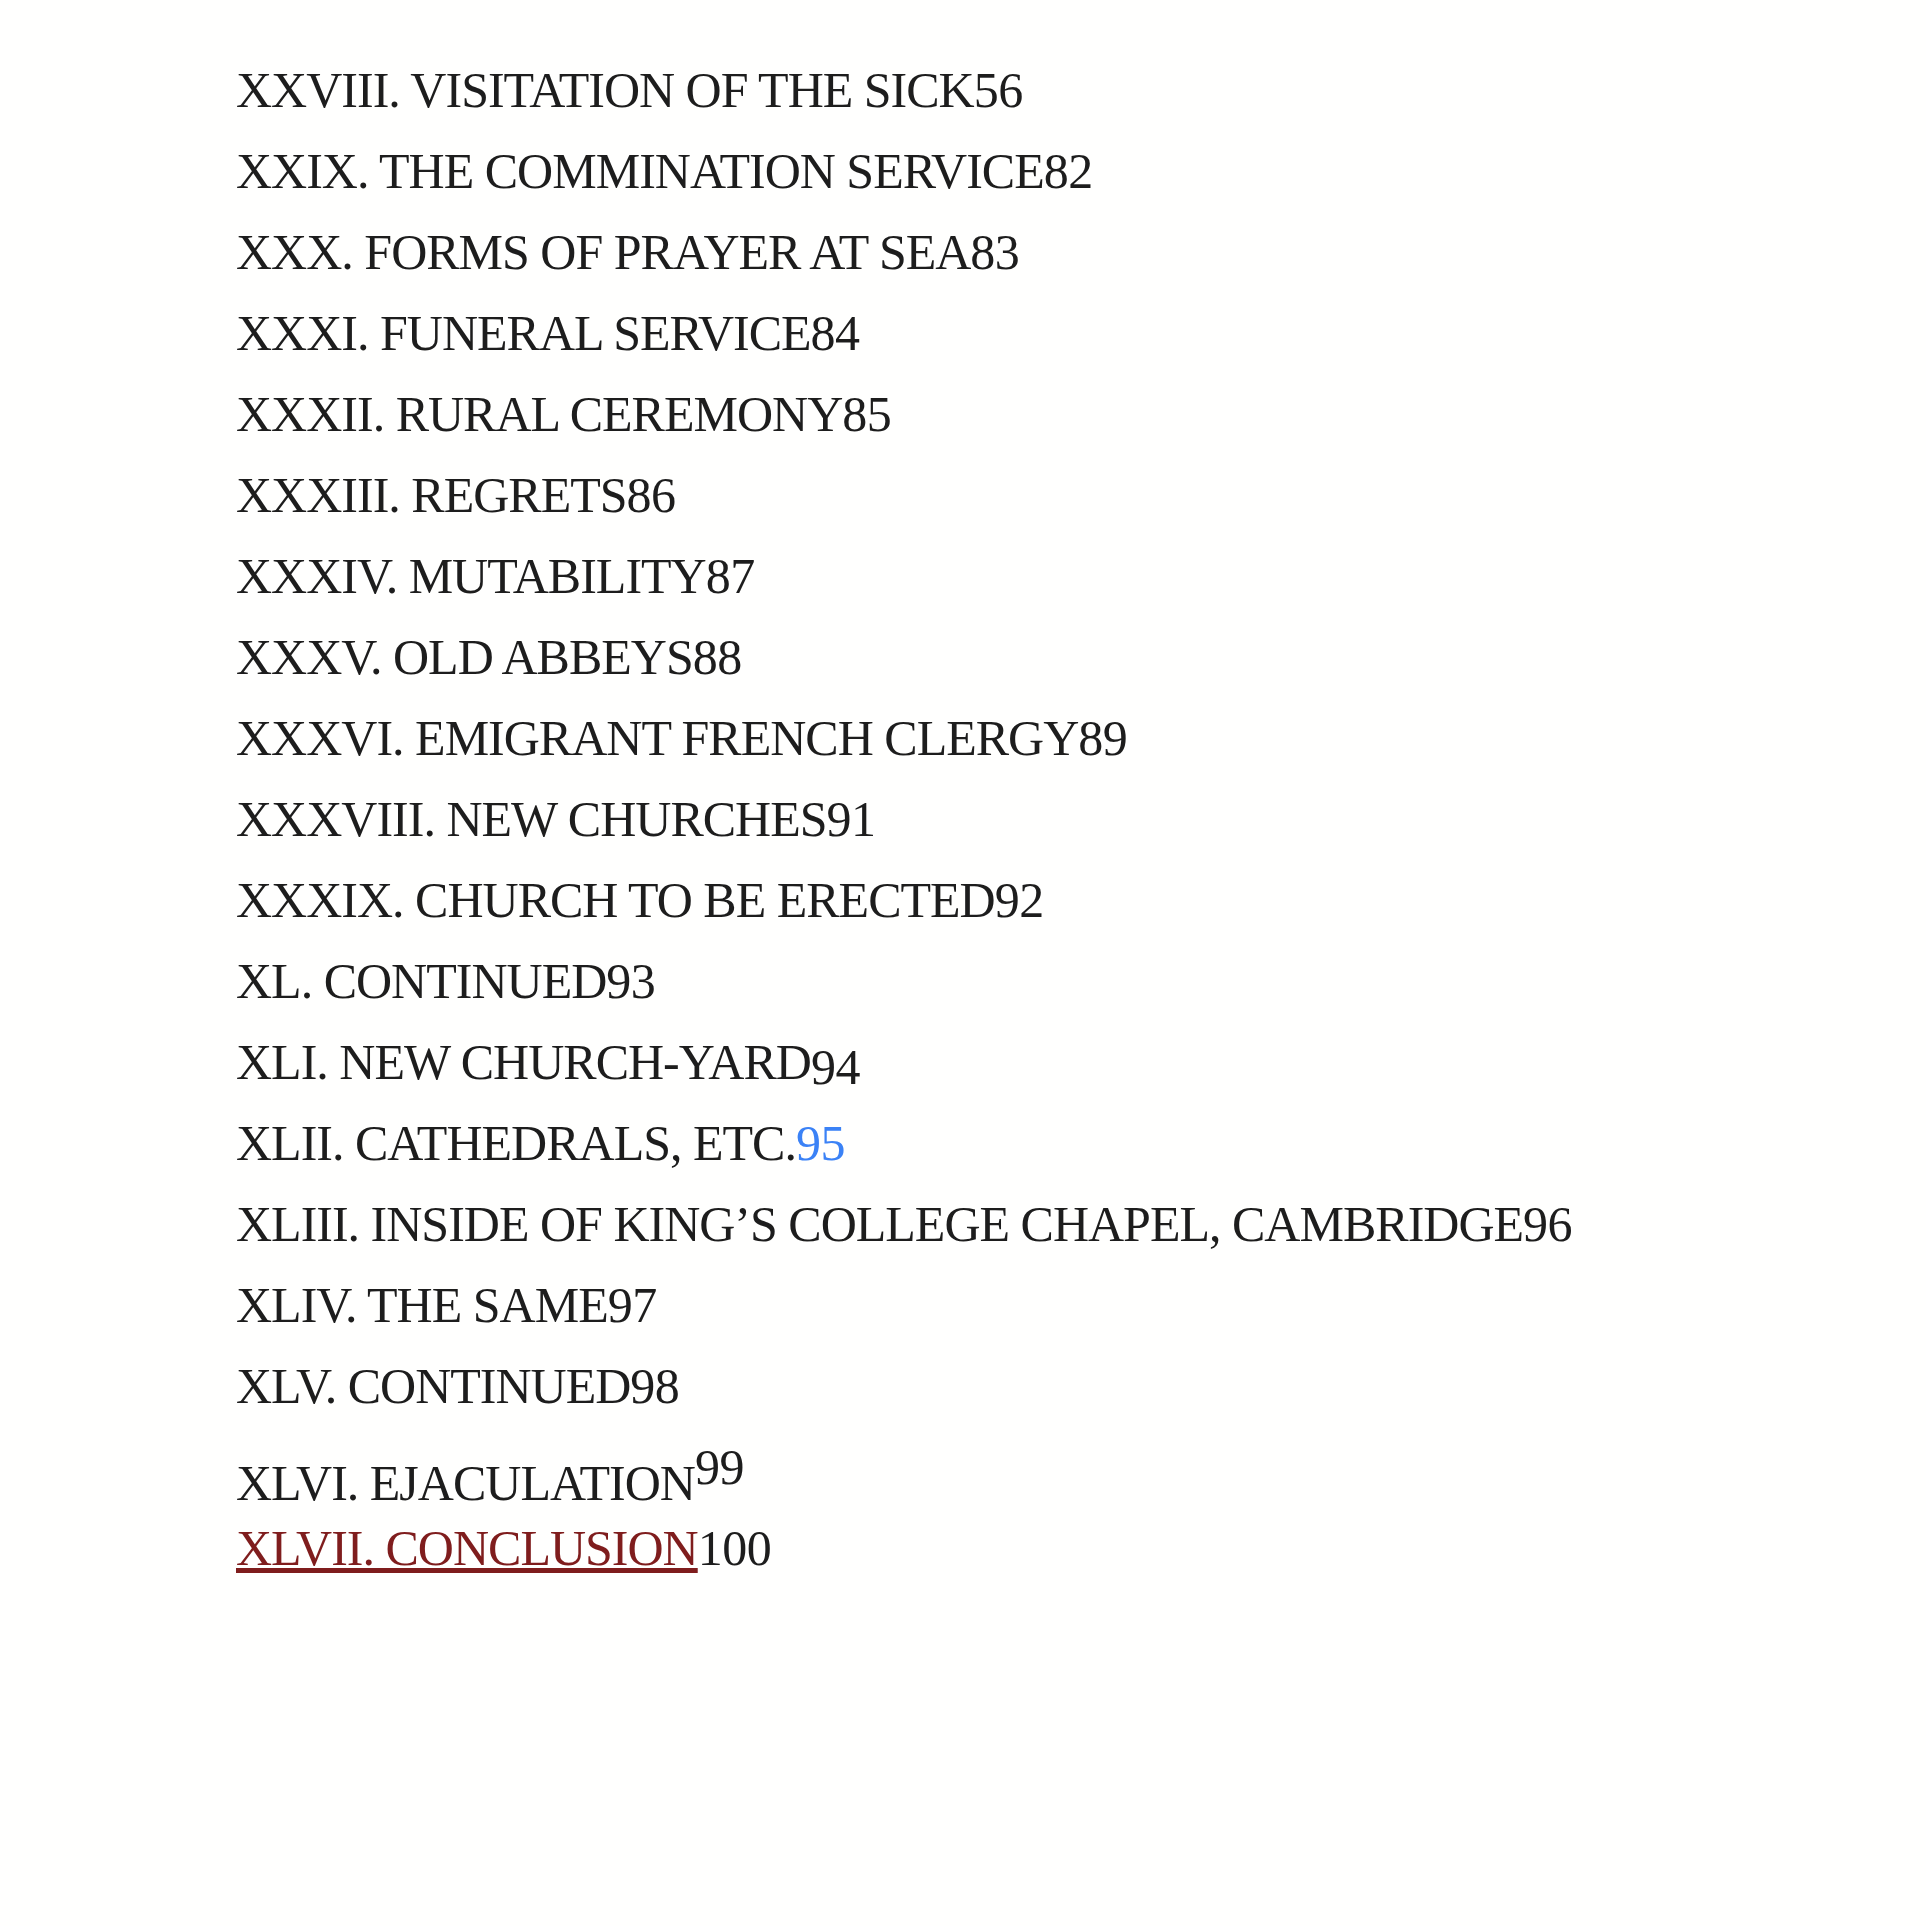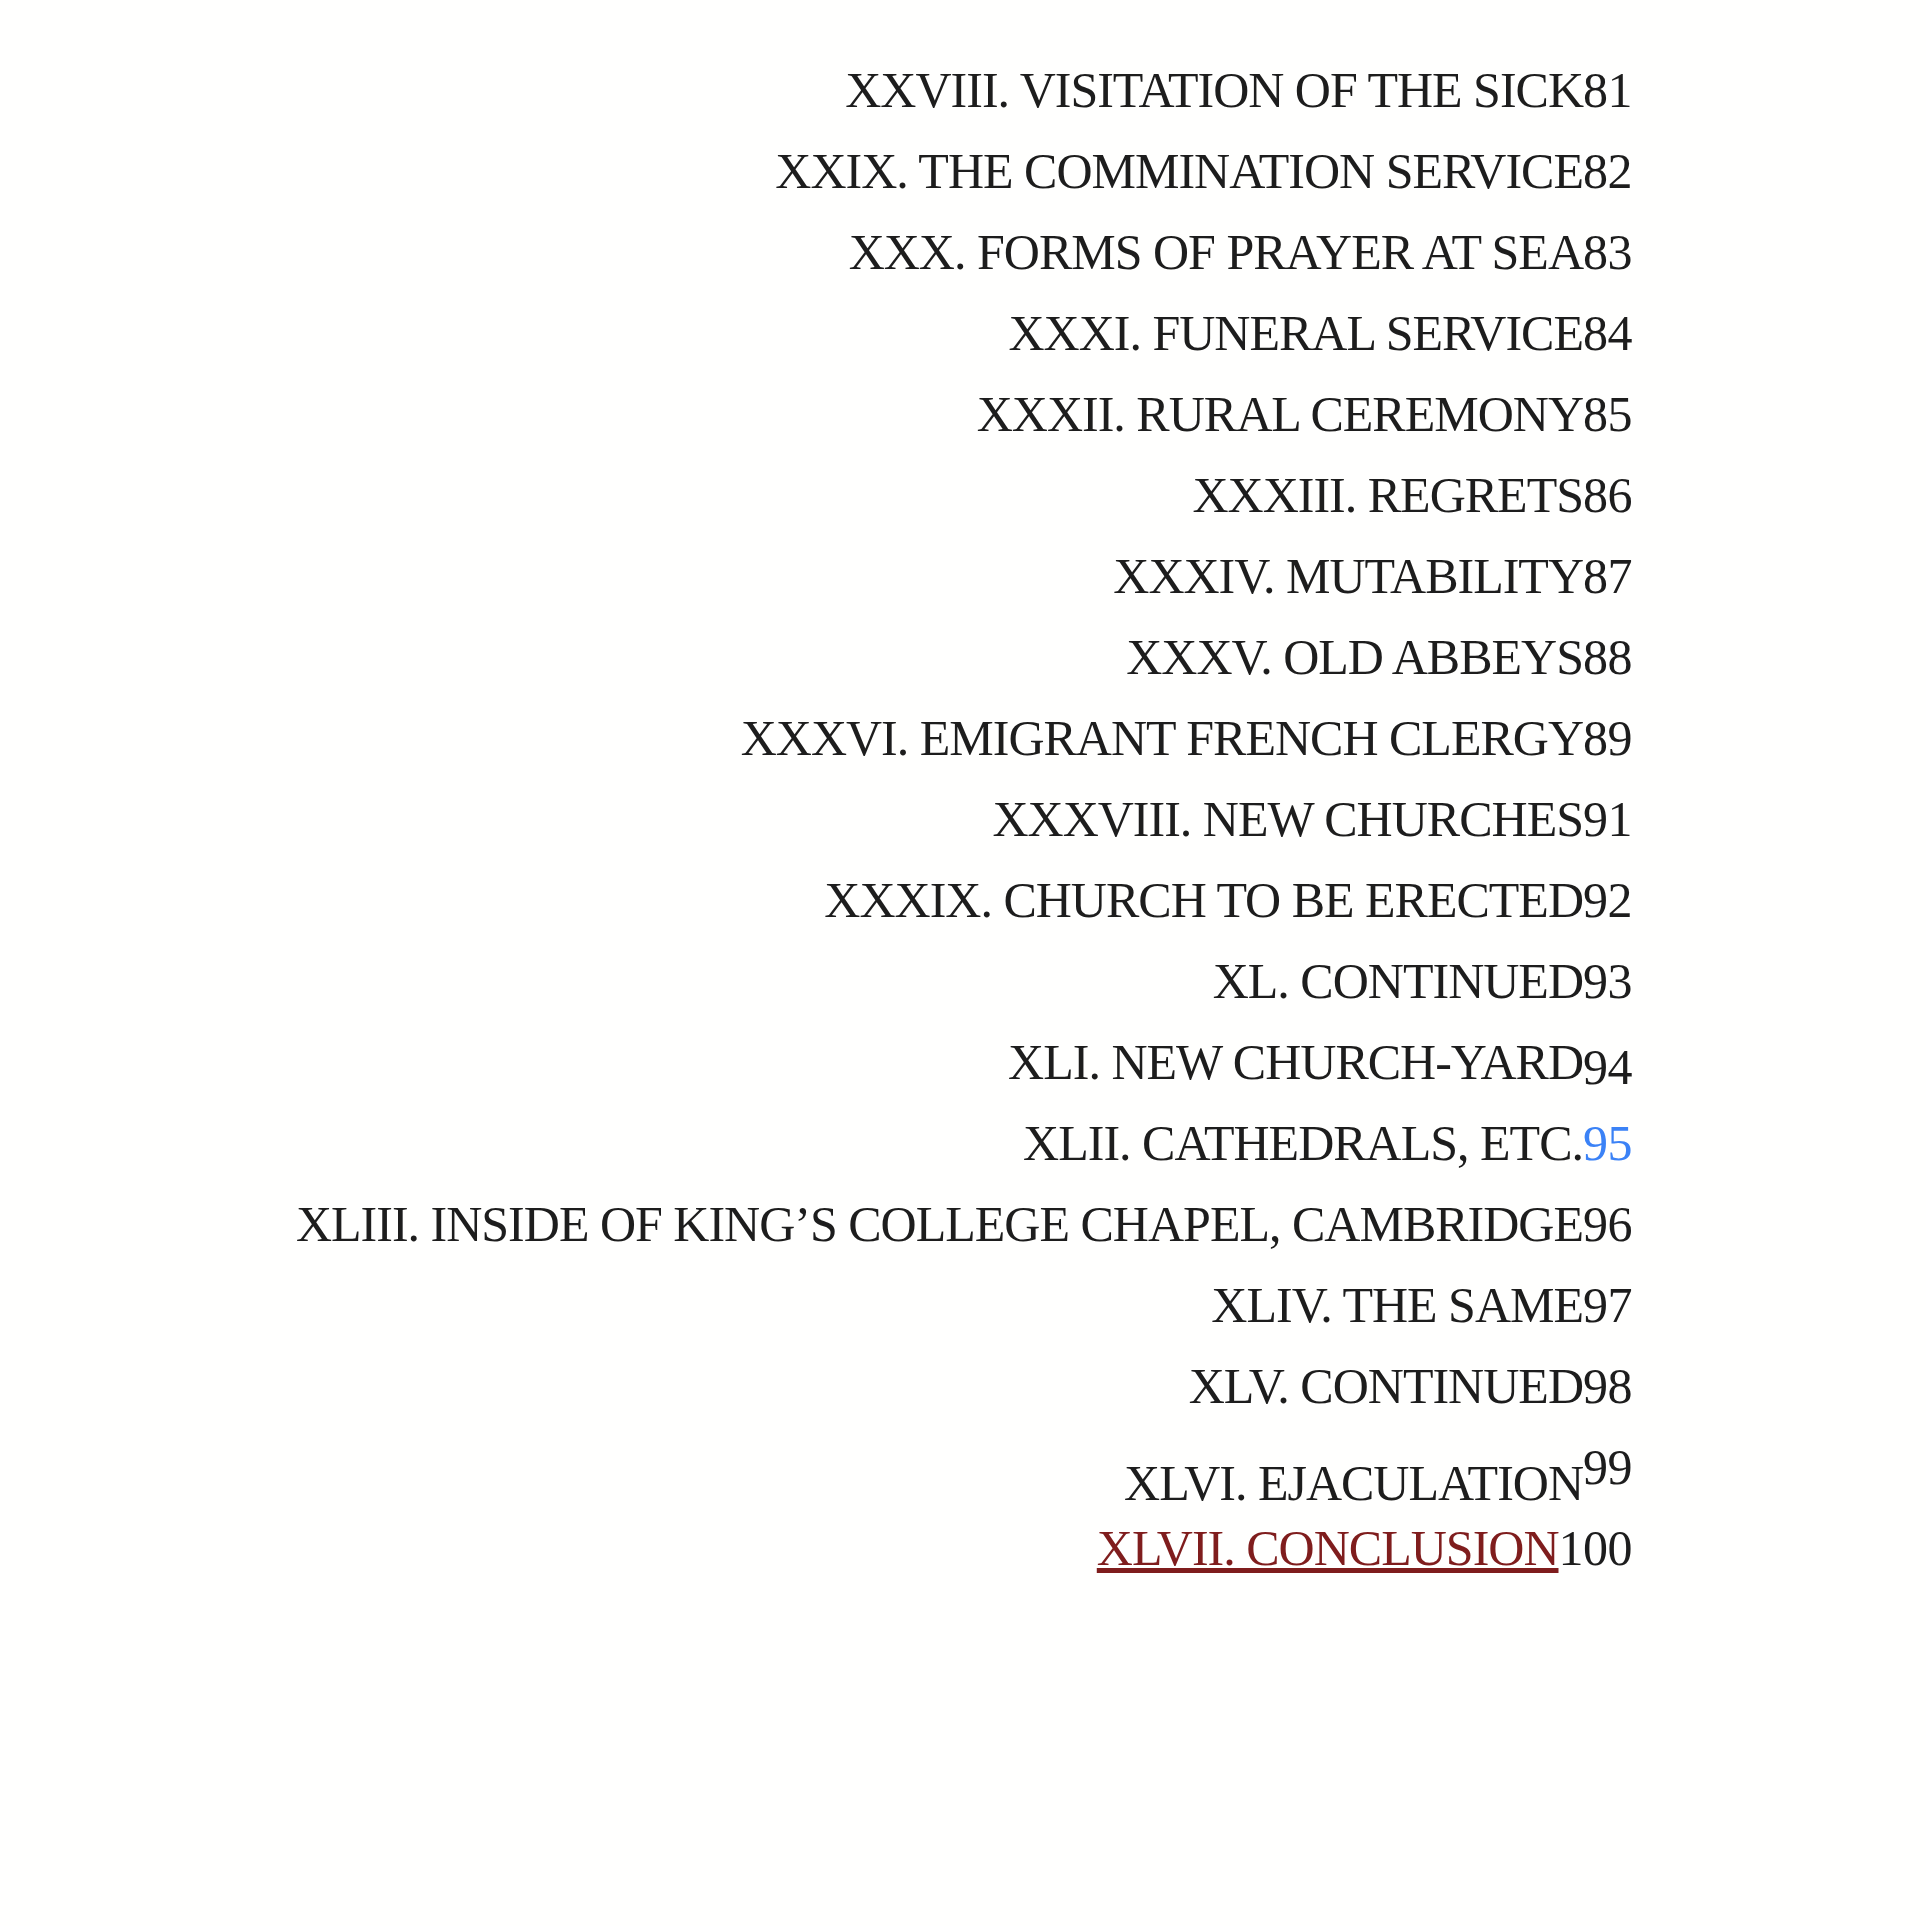--- a/index.html
+++ b/index.html
@@ -20,21 +20,21 @@
     background: #fffffe;
   }
   .toc-list {
     position: absolute;
     left: 236px;
     top: 49px;
     width: 1396px;
   }
   .toc-row {
     display: flex;
-    justify-content: flex-end;
+    justify-content: flex-start;
     align-items: center;
     height: 81px;
     white-space: nowrap;
   }
   .toc-title {
     font-size: 50px;
     letter-spacing: -1px;
     color: #1d1d1d;
     font-weight: 400;
   }
@@ -46,21 +46,21 @@
     text-align: right;
   }
 </style>
 </head>
 <body style="background: rgb(255, 255, 254);">
 
 <div class="page">
   <div class="toc-list">
   <div class="toc-row">
     <span class="toc-title" style="color: rgb(29, 29, 29);">XXVIII. VISITATION OF THE SICK</span>
-    <span class="toc-page" style="color: rgb(29, 29, 29);">81</span>
+    <span class="toc-page" style="color: rgb(29, 29, 29);">56</span>
   </div>
 
   <div class="toc-row">
     <span class="toc-title" style="color: rgb(29, 29, 29);">XXIX. THE COMMINATION SERVICE</span>
     <span class="toc-page" style="color: rgb(29, 29, 29);">82</span>
   </div>
 
   <div class="toc-row">
     <span class="toc-title" style="color: rgb(29, 29, 29);">XXX. FORMS OF PRAYER AT SEA</span>
     <span class="toc-page" style="color: rgb(29, 29, 29);">83</span>

